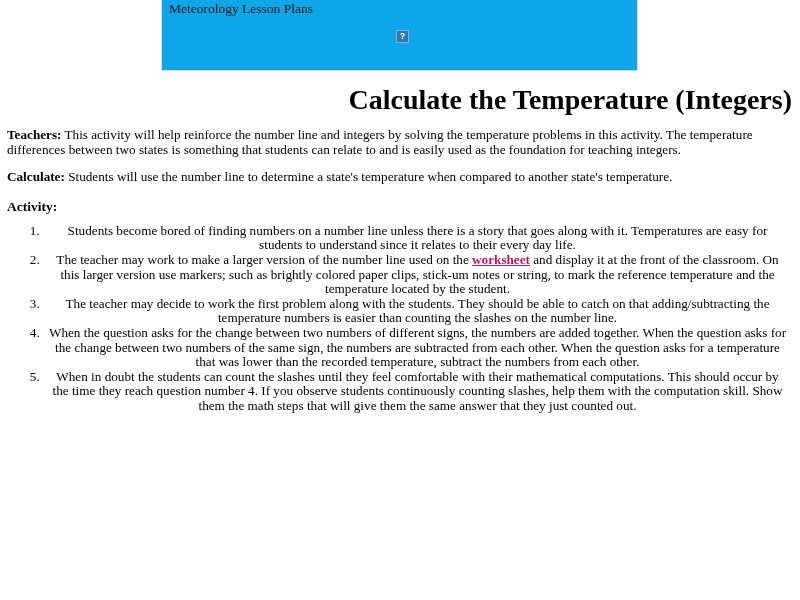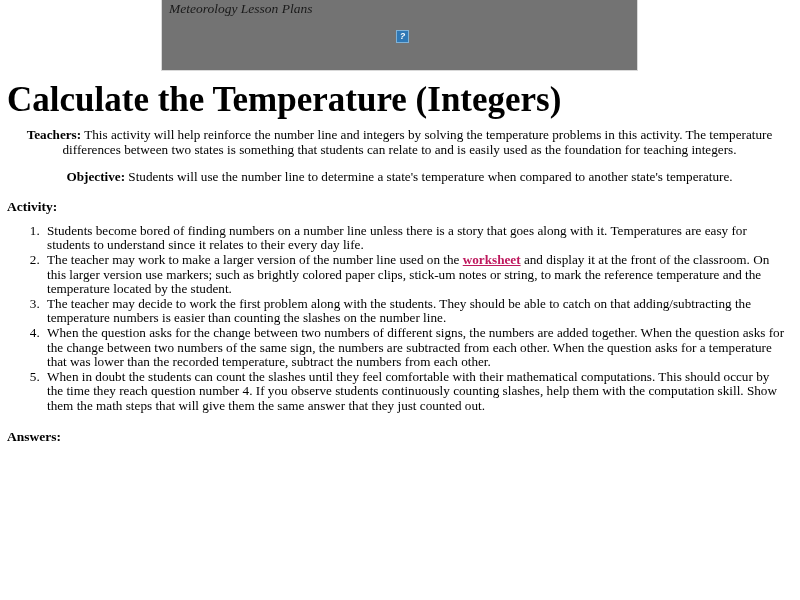--- a/index.html
+++ b/index.html
@@ -27,22 +27,21 @@
   
   .header-frame {
     position: absolute;
     left: 161px;
     top: 0px;
     width: 477px;
     height: 71px;
     border: 1px solid #d9d9d9;
     border-top: none;
     box-sizing: border-box;
-    background: #737373;
-    font-style: italic;
+    background: #0ea5e9;
   }
   .header-frame-title {
     position: absolute;
     left: 7px;
     top: 1px;
     font-family: "Liberation Serif", "DejaVu Serif", serif;
     font-size: 13.5px;
     line-height: 16px;
     color: #1a1a1a;
     white-space: nowrap;
@@ -72,43 +71,43 @@
     left: 0;
     top: 71px;
     width: 800px;
     padding: 0 8px 0 7px;
     box-sizing: border-box;
   }
 
   h1.doc-title {
     margin: 14px 0 0 0;
     padding: 0;
-    text-align: left;
+    text-align: right;
     font-family: "Liberation Serif", "DejaVu Serif", serif;
-    font-size: 35px;
+    font-size: 28px;
     font-weight: bold;
     line-height: 30px;
     letter-spacing: 0px;
   }
 
   h2.doc-subtitle {
     margin: 16px 0 0 0;
     padding: 0;
     font-family: "Liberation Serif", "DejaVu Serif", serif;
     font-size: 15.5px;
     font-weight: bold;
     line-height: 19px;
   }
 
   p.para {
     margin: 13px 0 0 0;
     padding: 0;
     font-size: 13.2px;
     line-height: 14.6px;
-    text-align: center;
+    text-align: left;
   }
   p.para .lead {
     font-weight: bold;
   }
 
   h3.section-head {
     margin: 14px 0 0 0;
     padding: 0;
     font-size: 13.5px;
     font-weight: bold;
@@ -122,20 +121,21 @@
   }
   ul.materials-list li {
     font-size: 13.2px;
     line-height: 15px;
   }
 
   ol.activity-list {
     margin: 9px 4px 0 0;
     padding: 0 0 0 36px;
     list-style-type: decimal;
+    text-align: center;
   }
   ol.activity-list li {
     font-size: 13.2px;
     line-height: 14.6px;
     padding-left: 4px;
     margin: 0 0 0 0;
   }
 
   a.doc-link {
     color: #3b3bb0;
@@ -165,30 +165,29 @@
     <div class="broken-image-icon">?</div>
   </div>
 
   <div class="content">
 
     <h1 class="doc-title">Calculate the Temperature (Integers)</h1>
 
 
     <p class="para"><span class="lead">Teachers:</span><span> This activity will help reinforce the number line and integers by solving the temperature problems in this activity. The temperature differences between two states is something that students can relate to and is easily used as the foundation for teaching integers.</span></p>
 
-    <p class="para"><span class="lead">Objective:</span><span> Students will use the number line to determine a state's temperature when compared to another state's temperature.</span></p>
+    <p class="para"><span class="lead">Calculate:</span><span> Students will use the number line to determine a state's temperature when compared to another state's temperature.</span></p>
 
 
 
     <h3 class="section-head">Activity:</h3>
 
     <ol class="activity-list">
       <li><span>Students become bored of finding numbers on a number line unless there is a story that goes along with it. Temperatures are easy for students to understand since it relates to their every day life.</span></li>
       <li><span>The teacher may work to make a larger version of the number line used on the </span><a class="inline-link" href="#">worksheet</a><span> and display it at the front of the classroom. On this larger version use markers; such as brightly colored paper clips, stick-um notes or string, to mark the reference temperature and the temperature located by the student.</span></li>
       <li><span>The teacher may decide to work the first problem along with the students. They should be able to catch on that adding/subtracting the temperature numbers is easier than counting the slashes on the number line.</span></li>
       <li><span>When the question asks for the change between two numbers of different signs, the numbers are added together. When the question asks for the change between two numbers of the same sign, the numbers are subtracted from each other. When the question asks for a temperature that was lower than the recorded temperature, subtract the numbers from each other.</span></li>
       <li><span>When in doubt the students can count the slashes until they feel comfortable with their mathematical computations. This should occur by the time they reach question number 4. If you observe students continuously counting slashes, help them with the computation skill. Show them the math steps that will give them the same answer that they just counted out.</span></li>
     </ol>
 
-    <h3 class="answers-head">Answers:</h3>
 
   </div>
 </div>
 
 </body></html>

